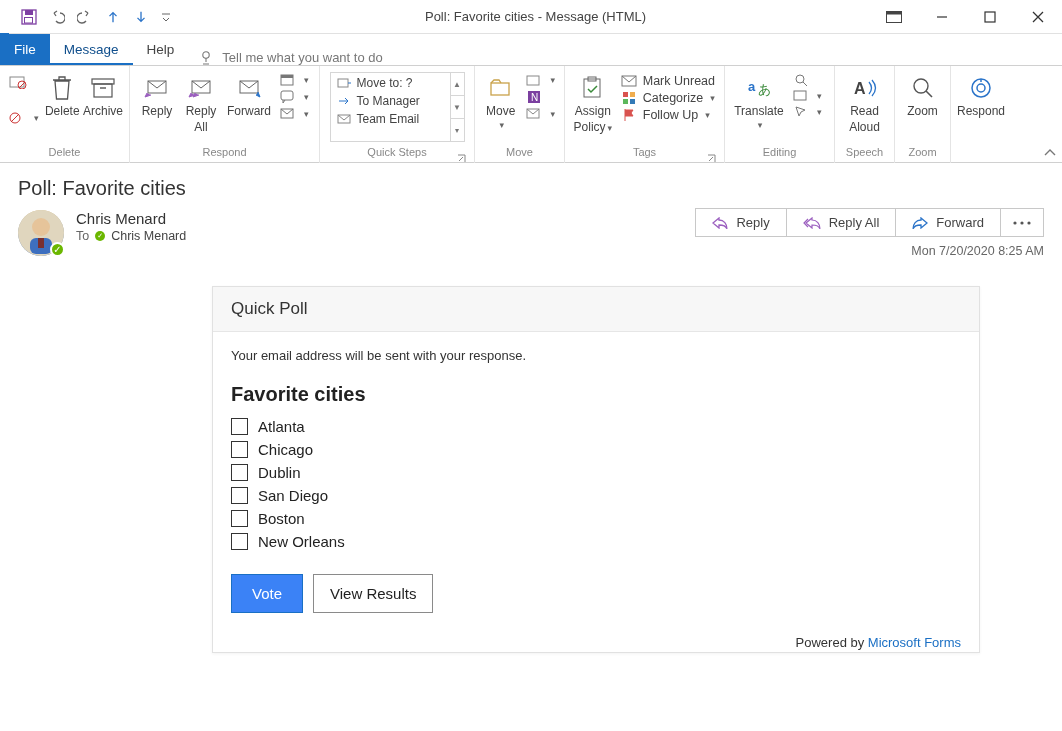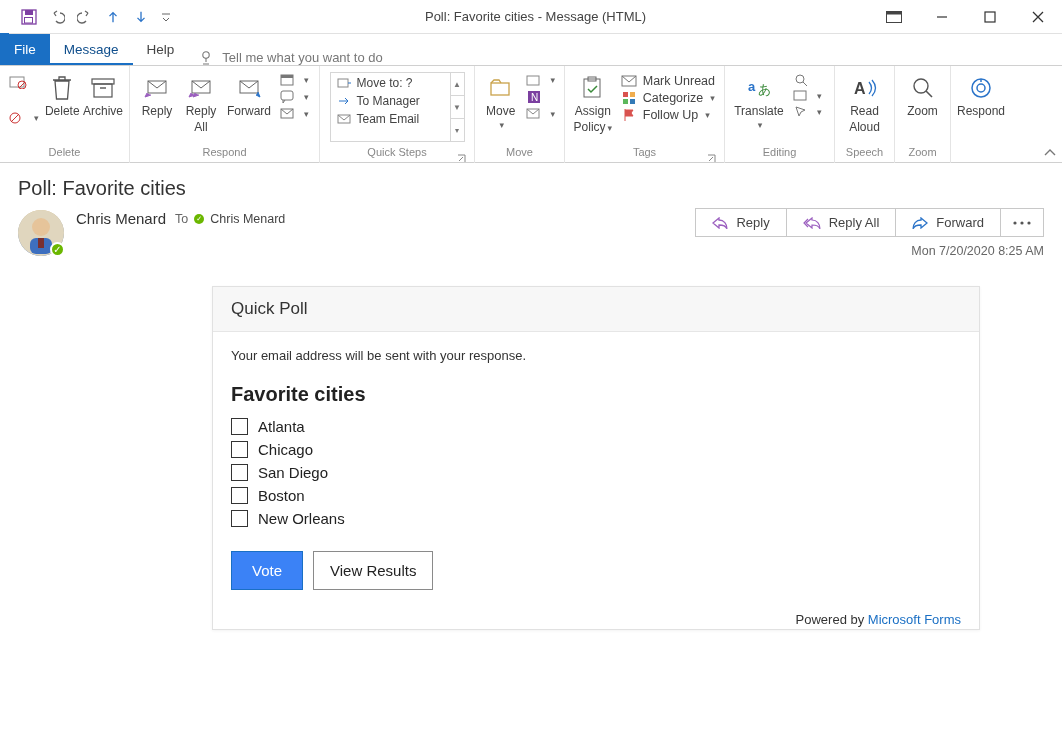--- a/index.html
+++ b/index.html
@@ -194,21 +194,21 @@
     margin-right:12px;
   }
   .avatar svg{ }
   .presence{
     position:absolute;
     right:-1px;bottom:-1px;
     width:15px;height:15px;border-radius:50%;
     background:#6bb700;border:2px solid #fff;
     display:flex;align-items:center;justify-content:center;color:#fff;font-size:10px;
   }
-  .sender-block{display:flex;flex-direction:row;gap:9px;}
+  .sender-block{display:flex;flex-direction:column;gap:2px;}
   .sender-name{font-size:15px;color:#333;}
   .to-line{font-size:12.5px;color:#666;display:flex;align-items:center;gap:6px;}
   .pres-dot{width:10px;height:10px;border-radius:50%;background:#6bb700;display:inline-flex;align-items:center;justify-content:center;color:#fff;font-size:7px;}
   .hdr-actions{position:absolute;right:0;top:-2px;display:flex;gap:0;}
   .hdr-btn{
     border:1px solid #c8c8c8;
     border-left:none;
     padding:6px 16px;
     font-size:13px;
     display:flex;align-items:center;gap:8px;
@@ -736,20 +736,24 @@
       <div class="opt">
           <span class="chk"></span>
           <span>Atlanta</span>
         </div>
       <div class="opt">
           <span class="chk"></span>
           <span>Chicago</span>
         </div>
       <div class="opt">
           <span class="chk"></span>
+          <span>Dublin</span>
+        </div>
+      <div class="opt">
+          <span class="chk"></span>
           <span>San Diego</span>
         </div>
       <div class="opt">
           <span class="chk"></span>
           <span>Boston</span>
         </div>
       <div class="opt">
           <span class="chk"></span>
           <span>New Orleans</span>
         </div>

